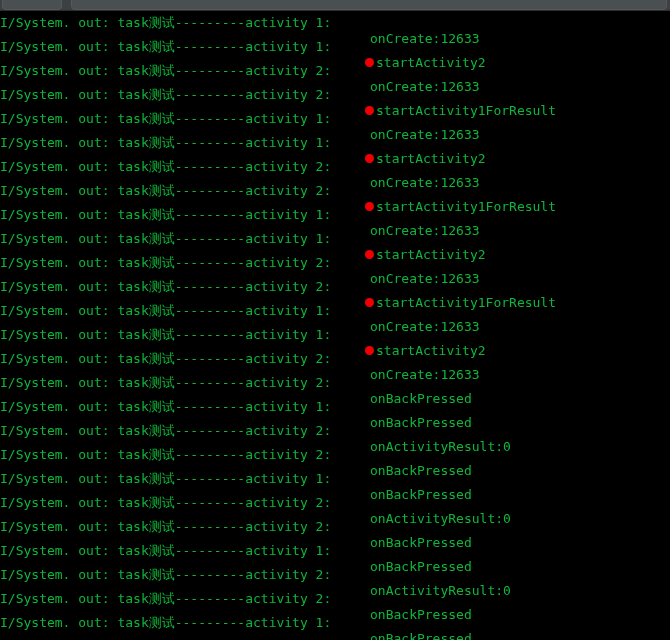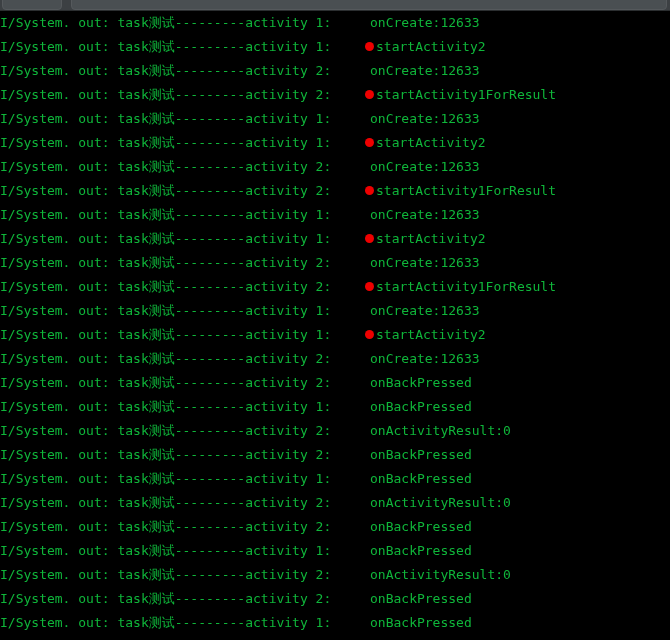--- a/index.html
+++ b/index.html
@@ -58,21 +58,21 @@
     letter-spacing: 0px;
   }
   .seg-prefix   { color: #0fb63a; }
   .seg-activity { color: #0fb63a; }
   .seg-message  { color: #0fb63a; }
 
   
   .msg-col {
     position: absolute;
     left: 365px;
-    top: 0;
+    top: 16px;
   }
   .bullet {
     display: inline-block;
     width: 9px;
     height: 9px;
     border-radius: 50%;
     background: #ee0000;
     vertical-align: middle;
     position: relative;
     top: -1px;

